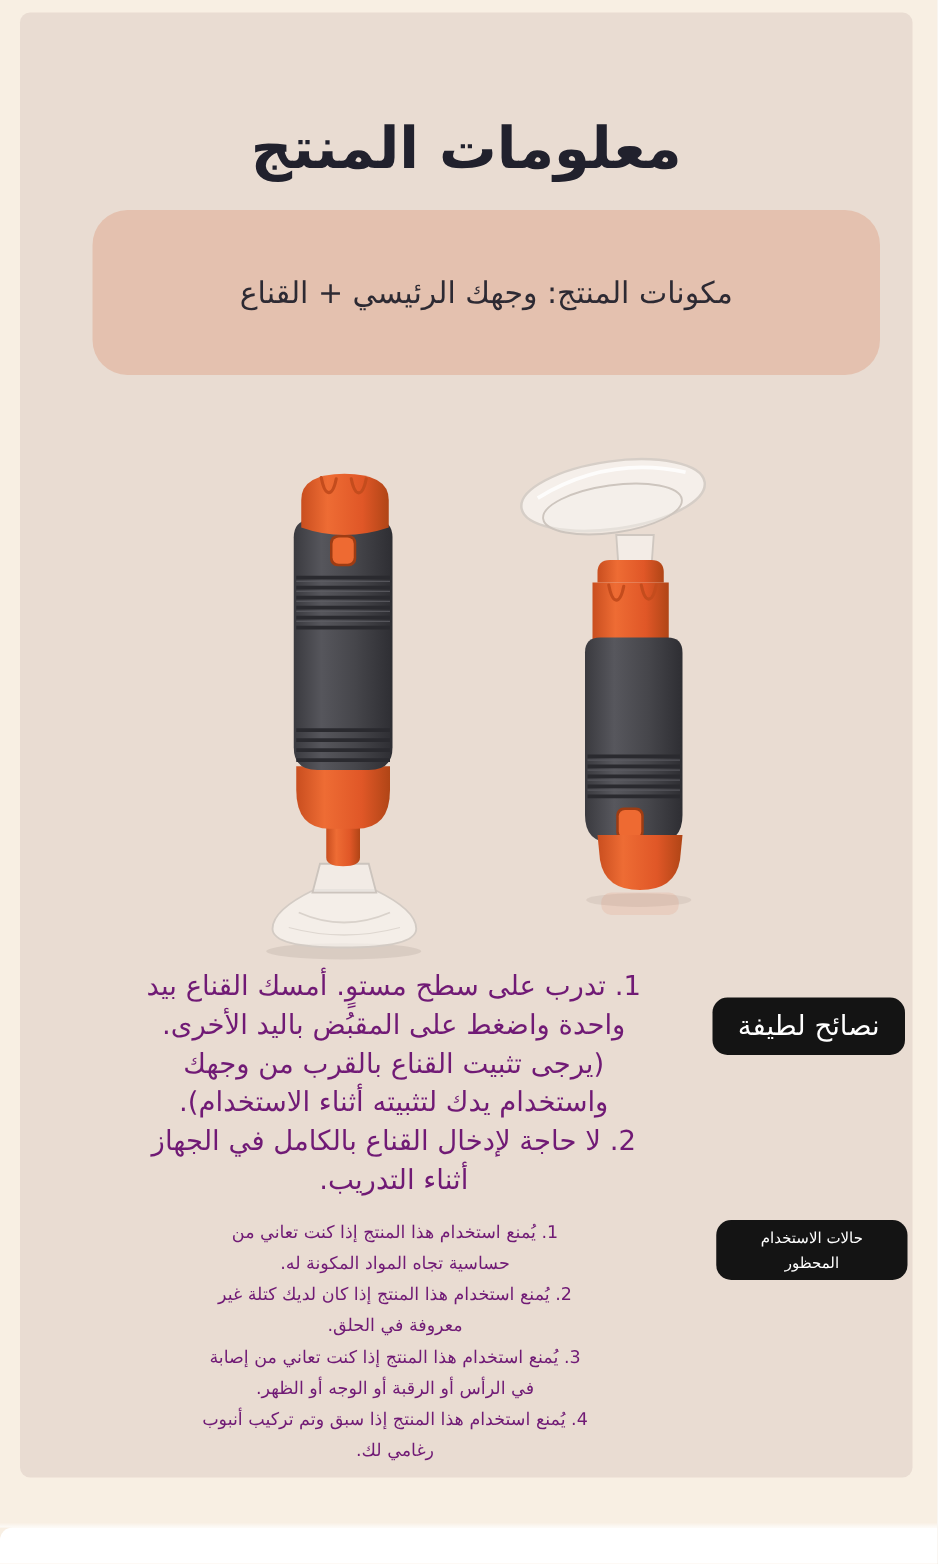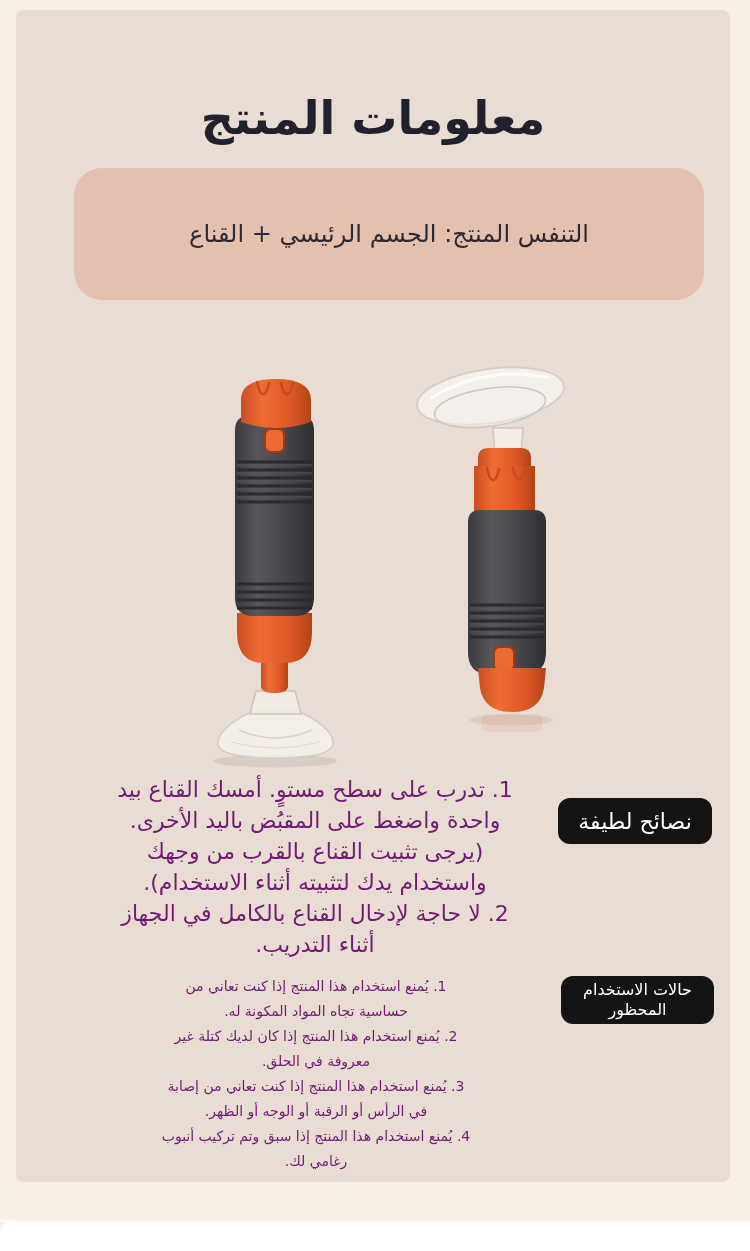--- a/index.html
+++ b/index.html
@@ -24,24 +24,24 @@
     display:flex; flex-direction:column; justify-content:center;
     text-align:center; color:#2d2a33; font-size:24px; line-height:38px;
   }
   .figures{ position:absolute; left:0; top:345px; width:750px; height:415px; }
   .fig{ position:absolute; }
   .fig-left{ left:185px; top:15px; }
   .fig-right{ left:395px; top:7px; }
   .section-badge{
     position:absolute; background:#141414; color:#ffffff;
     display:flex; align-items:center; justify-content:center;
-    text-align:center; border-radius:12px;
+    text-align:center; border-radius:12px;margin-left:12px;
   }
   .badge-1{ left:542px; top:788px; width:154px; height:46px; font-size:22px; }
-  .badge-2{ left:545px; top:966px; width:153px; height:48px; font-size:16px; line-height:20px; white-space:pre-line; }
+  .badge-2{ left:545px; top:966px; width:153px; height:48px; font-size:12px; line-height:20px; white-space:pre-line; }
   .section-text{
     position:absolute; color:#701a75; text-align:center;
     white-space:pre-line; direction:rtl;
   }
   .text-1{ left:60px; top:764px; width:478px; font-size:22px; line-height:31px; }
   .text-2{ left:60px; top:964px; width:480px; font-size:14px; line-height:25px; }
   .footer-strip{
     position:absolute; left:0; bottom:0; width:750px; height:29px;
     background:#ffffff; border-top-left-radius:10px;
   }
@@ -52,21 +52,21 @@
 </style>
 </head>
 <body>
 
 <div class="page">
   <div class="card">
 
     <div class="page-title">معلومات المنتج</div>
 
     <div class="info-box">
-      <div>التنفس المنتج: الجسم الرئيسي + القناع</div>
+      <div>مكونات المنتج: وجهك الرئيسي + القناع</div>
     </div>
 
     <div class="figures">
 
       <svg class="fig fig-left" width="149" height="400" viewBox="0 0 149 400" xmlns="http://www.w3.org/2000/svg">
         <defs>
           <linearGradient id="gGrayL" x1="0" y1="0" x2="1" y2="0">
             <stop offset="0" stop-color="#3a3a3f"></stop>
               <stop offset="0.28" stop-color="#56565c"></stop>
             <stop offset="0.62" stop-color="#46464b"></stop>

